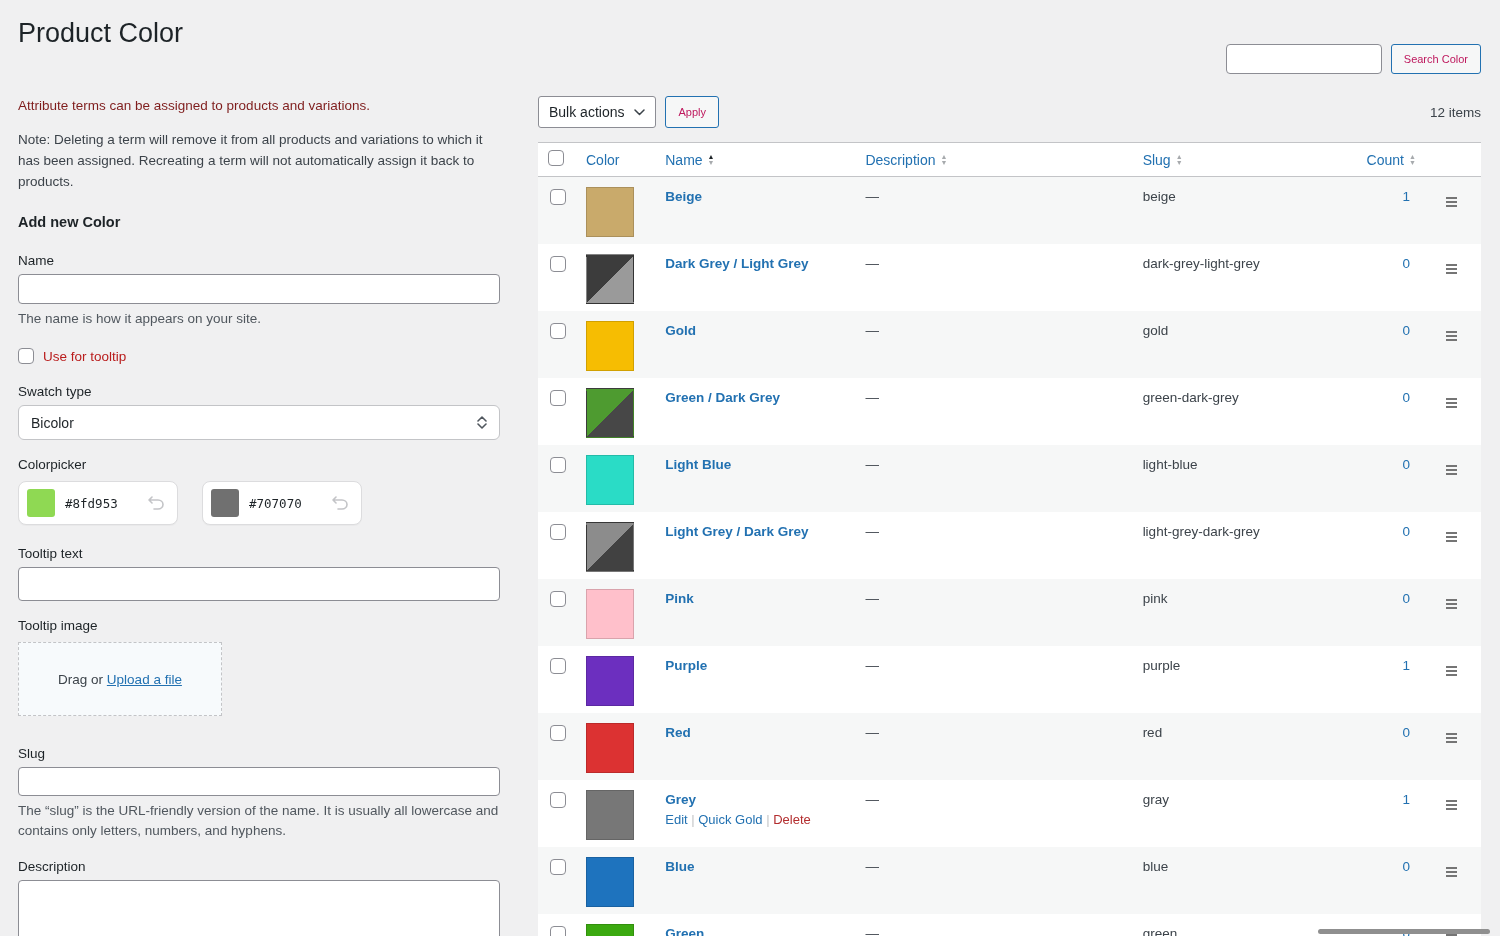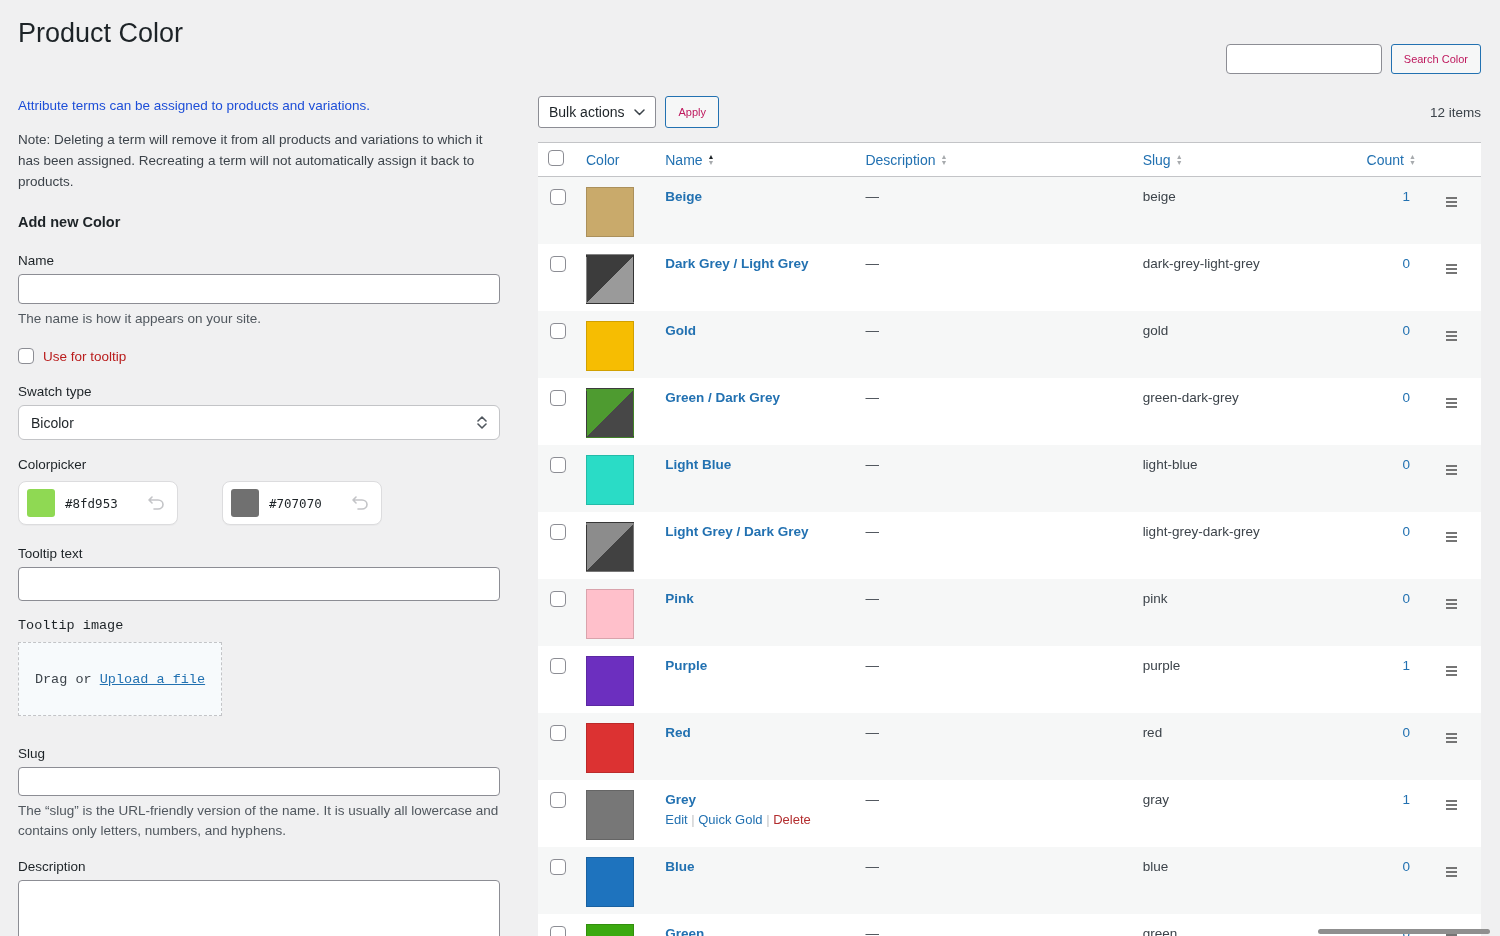--- a/index.html
+++ b/index.html
@@ -23,21 +23,21 @@
     background: #f6f7f7; border: 1px solid #2271b1; color: #be185d;
     border-radius: 3px; padding: 0 12px; height: 30px; font-size: 11px;
     font-family: inherit; cursor: pointer; white-space: nowrap;
   }
 
   .columns { display: flex; margin-top: 45px; }
   .col-left { width: 482px; flex-shrink: 0; }
   .col-right { flex: 1; margin-left: 38px; min-width: 0; }
 
   
-  .col-left p.intro { margin: 0 0 13px; line-height: 1.55; color: #1d4ed8; }
+  .col-left p.intro { margin: 0 0 13px; line-height: 1.55; color: #7f1d1d; }
   .col-left p.note { margin: 0 0 21px; line-height: 1.55; color: #3c434a; }
   h2.form-heading { font-size: 14.5px; font-weight: 700; color: #1d2327; margin: 1px 0 23px; }
   .field { margin-bottom: 17px; }
   .field-label { display: block; font-size: 13.5px; color: #1d2327; margin-bottom: 6px; }
   .text-input {
     width: 100%; height: 30px; background: #fff; border: 1px solid #8c8d94;
     border-radius: 4px; padding: 0 8px; font-size: 14px; font-family: inherit;
   }
   .help-text { color: #50575e; margin-top: 5px; line-height: 1.5; }
 
@@ -49,21 +49,21 @@
   .checkbox-label { color: #b91c1c; }
 
   .select-box {
     width: 100%; height: 35px; background: #fff; border: 1px solid #c3c4c7;
     border-radius: 6px; display: flex; align-items: center; justify-content: space-between;
     padding: 0 12px; font-size: 14px; color: #1d2327; cursor: pointer;
   }
   .stepper { display: flex; flex-direction: column; gap: 1px; color: #50575e; }
   .stepper svg { display: block; }
 
-  .pickers { display: flex; gap: 44px; margin-top: 9px; }
+  .pickers { display: flex; gap: 24px; margin-top: 9px; }
   .colorpicker-btn {
     width: 160px; height: 44px; background: #fff; border: 1px solid #dcdcde;
     border-radius: 8px; display: flex; align-items: center; padding: 0 12px 0 8px;
     gap: 10px; cursor: pointer; box-shadow: 0 1px 1px rgba(0,0,0,.03);
   }
   .picker-swatch { width: 28px; height: 28px; border-radius: 3px; flex-shrink: 0; }
   .picker-hex { font-family: "DejaVu Sans Mono", monospace; font-size: 12.5px; color: #1d2327; flex: 1; }
   .picker-reset { color: #c3c4c7; display: flex; }
 
   .dropzone {
@@ -198,21 +198,21 @@
             </span>
           </div>
         </div>
       </div>
 
       <div class="field">
         <label class="field-label">Tooltip text</label>
         <input class="text-input" style="height: 34px;" type="text" value="">
       </div>
 
-      <div class="field" style="margin-bottom:30px;font-family:Liberation Mono, monospace;">
+      <div class="field" style="margin-bottom:30px;">
         <label class="field-label" style="margin-bottom:0;">Tooltip image</label>
         <div class="dropzone">
           <span>
             <span>Drag or</span>
             <a>Upload a file</a>
           </span>
         </div>
       </div>
 
       <div class="field">

